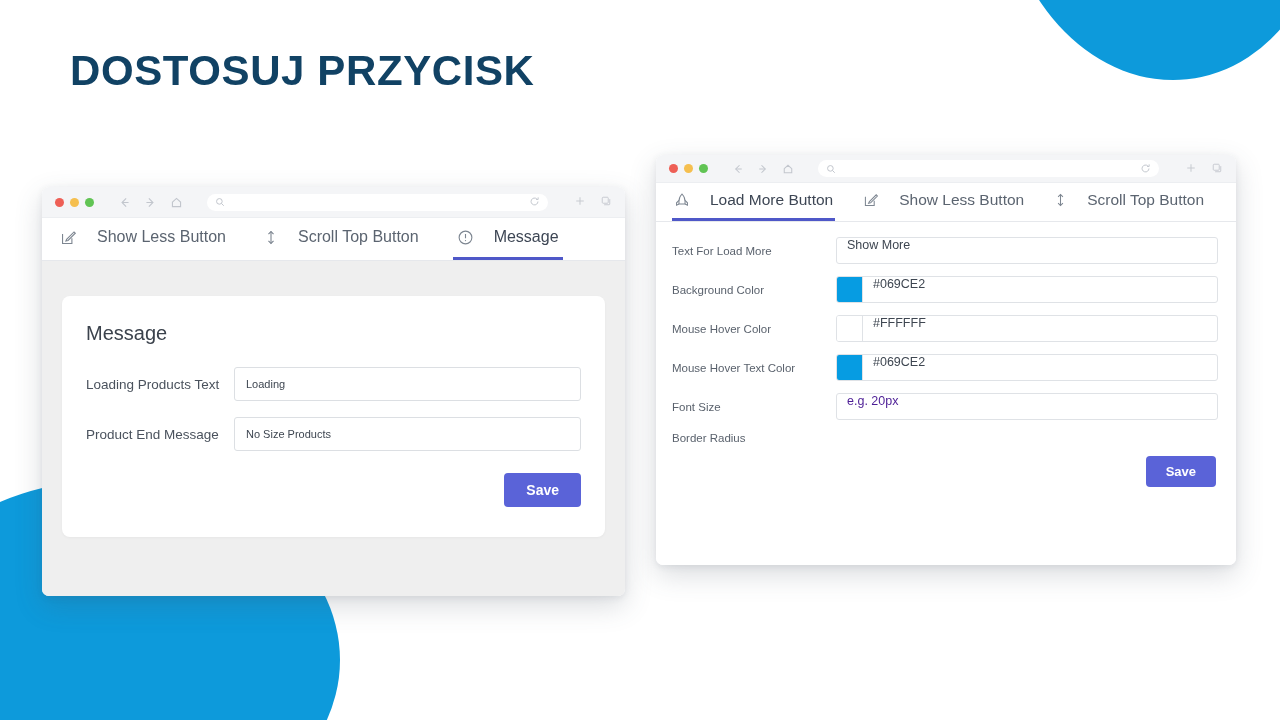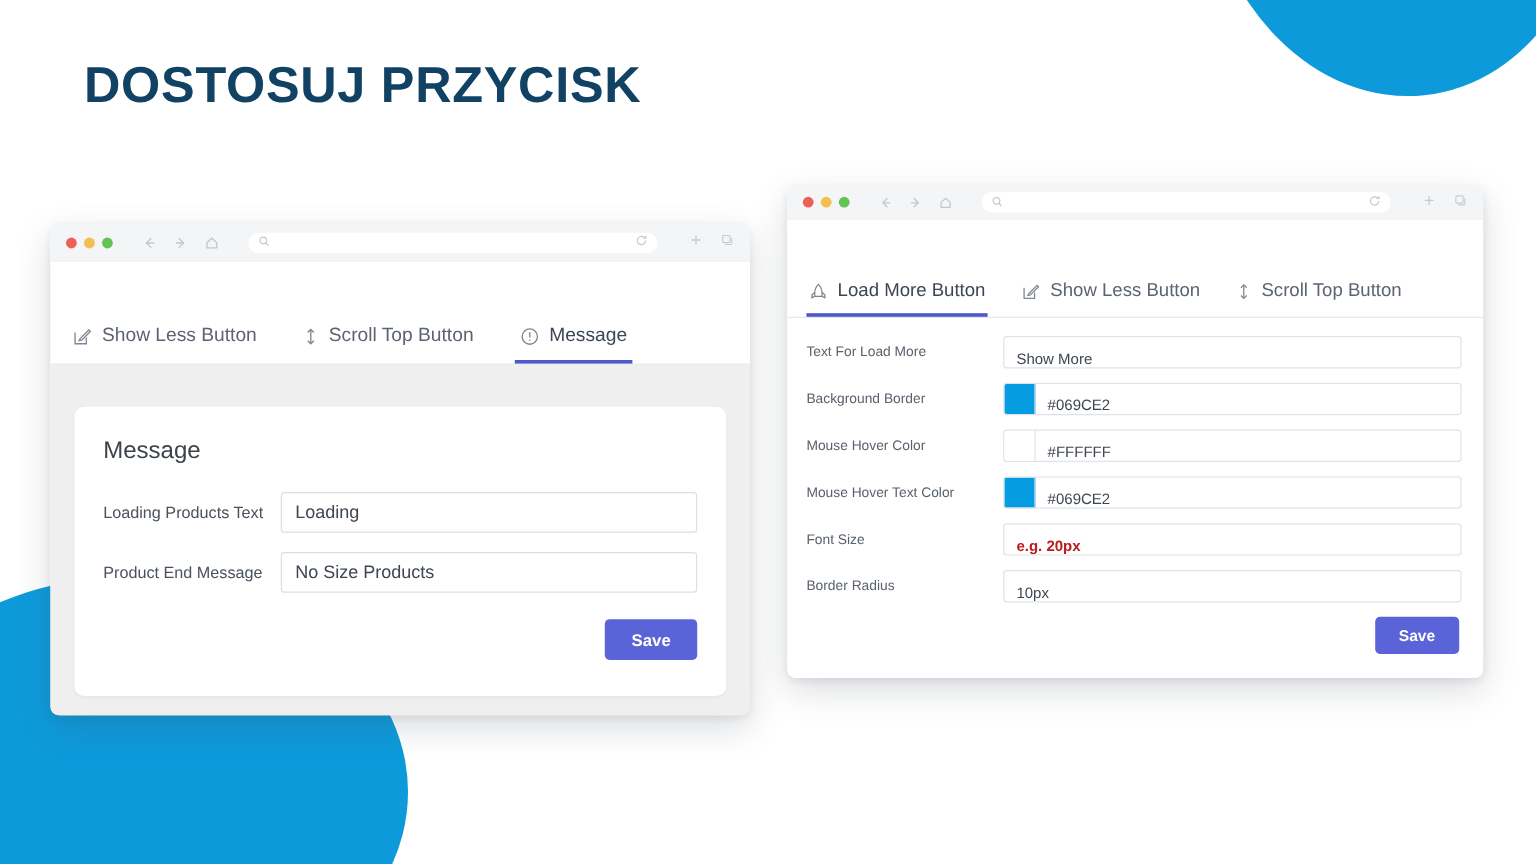--- a/index.html
+++ b/index.html
@@ -64,28 +64,27 @@
   .chrome-right { display: flex; gap: 14px; align-items: center; color: #c7cbd1; padding-left: 10px; }
 
   
   .tabstrip {
     display: flex; align-items: flex-end;
     background: #fff;
     border-bottom: 1px solid #e6e8ec;
     padding-left: 14px;
   }
   .tab {
-    display: flex; align-items: center; gap: 8px;
+    display: flex; align-items: center; gap: 20px;
     color: #5b6470;
     padding: 10px 4px 11px 4px;
     margin-right: 30px;
     border-bottom: 3px solid transparent;
     white-space: nowrap;
     cursor: pointer;
-    margin-top: 43px;
   }
   .tab .tico { display: flex; align-items: center; color: #7d8691; }
   .tab.active { border-bottom-color: #4f58c8; color: #3d4654; }
 
   
   #win-left { left: 42px; top: 187px; width: 583px; height: 409px; }
   #win-left .tabstrip { font-size: 16px; }
   #win-left .body {
     background: #efefef; height: 100%;
     padding: 35px 20px 0 20px;
@@ -95,21 +94,21 @@
     padding: 26px 24px 30px 24px;
     box-shadow: 0 1px 3px rgba(0,0,0,0.04);
   }
   .card-title { font-size: 20px; color: #3b424c; margin-bottom: 22px; }
   .frow { display: flex; align-items: center; margin-bottom: 16px; }
   .flabel { font-size: 13.5px; color: #4a525d; width: 148px; flex: none; }
   .finput {
     flex: 1; height: 34px;
     border: 1px solid #dcdfe3; border-radius: 3px;
     background: #fff; display: flex; align-items: center;
-    padding: 0 11px; font-size: 15px; color: #3e4651;
+    padding: 0 11px; font-size: 11px; color: #3e4651;
   }
   .save-row { display: flex; justify-content: flex-end; margin-top: 22px; }
   .btn-save {
     background: #5a63d8; color: #fff;
     border: none; border-radius: 4px;
     font-size: 14px; font-weight: 600;
     padding: 9px 22px; cursor: pointer;
     font-family: "Liberation Sans", sans-serif;
   }
 
@@ -118,24 +117,24 @@
   #win-right .chrome { height: 28px; }
   #win-right .tabstrip { font-size: 15.5px; padding-left: 16px; }
   #win-right .tab { margin-right: 26px; padding: 8px 2px 9px 2px; }
   #win-right .body { background: #fff; padding: 15px 18px 0 16px; height: 100%; }
   .panel-title { font-size: 16.5px; color: #3b424c; margin: 0 0 16px 2px; }
   .rrow { display: flex; align-items: center; margin-bottom: 12px; gap: 28px; }
   .rlabel { font-size: 11.5px; color: #5a626d; width: 136px; flex: none; }
   .rinput {
     flex: 1; height: 27px;
     border: 1px solid #dfe2e6; border-radius: 3px;
-    background: #fff; display: flex; align-items: flex-end; overflow: hidden;
+    background: #fff; display: flex; align-items: flex-start; overflow: hidden;
   }
   .rinput .txt { padding: 0 10px; font-size: 12.5px; color: #3e4651; }
-  .rinput .txt.ph { color: #b91c1c; font-weight: bold; }
+  .rinput .txt.ph { color: #4c1d95; }
   .swatch { width: 26px; height: 100%; flex: none; border-right: 1px solid #dfe2e6; }
   .rsave-row { display: flex; justify-content: flex-end; margin-top: 10px; padding-right: 2px; }
   .btn-save-sm {
     background: #5a63d8; color: #fff; border: none; border-radius: 4px;
     font-size: 13px; font-weight: 600; padding: 8px 20px; cursor: pointer;
     font-family: "Liberation Sans", sans-serif;
   }
 </style>
 </head>
 <body>
@@ -335,21 +334,21 @@
     <div class="body">
 
       <div class="rrow">
         <div class="rlabel">Text For Load More</div>
         <div class="rinput">
           <span class="txt">Show More</span>
         </div>
       </div>
 
       <div class="rrow">
-        <div class="rlabel">Background Border</div>
+        <div class="rlabel">Background Color</div>
         <div class="rinput">
           <span class="swatch" id="sw1" style="background: rgb(6, 156, 226);"></span>
           <span class="txt">#069CE2</span>
         </div>
       </div>
 
       <div class="rrow">
         <div class="rlabel">Mouse Hover Color</div>
         <div class="rinput">
           <span class="swatch" id="sw2" style="background: rgb(255, 255, 255);"></span>
@@ -367,23 +366,20 @@
 
       <div class="rrow">
         <div class="rlabel">Font Size</div>
         <div class="rinput">
           <span class="txt ph">e.g. 20px</span>
         </div>
       </div>
 
       <div class="rrow">
         <div class="rlabel">Border Radius</div>
-        <div class="rinput">
-          <span class="txt">10px</span>
-        </div>
       </div>
 
       <div class="rsave-row">
         <button class="btn-save-sm" style="background: rgb(90, 99, 216);">Save</button>
       </div>
     </div>
   </div>
 
 </div>
 

